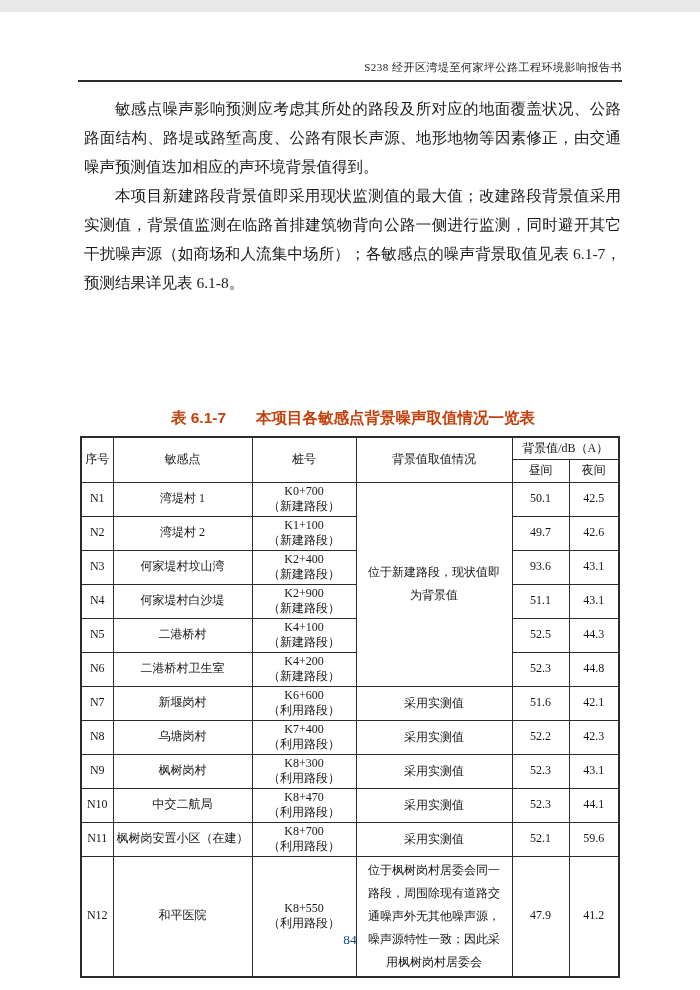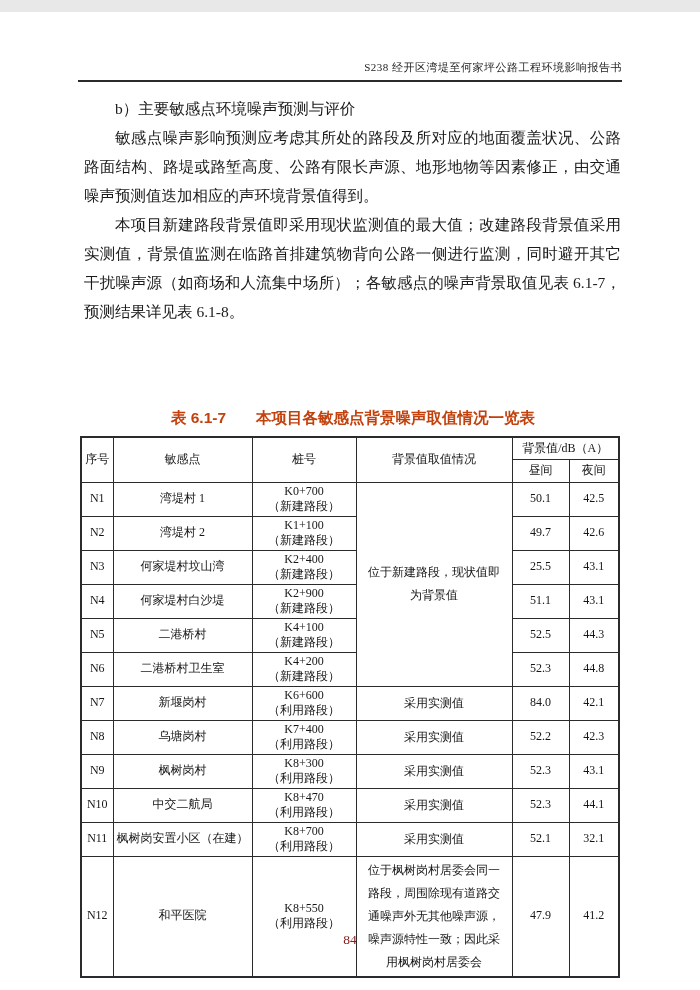--- a/index.html
+++ b/index.html
@@ -80,34 +80,33 @@
   .col-situation { width: 156px; }
   .col-day { width: 57px; }
   .col-night { width: 50px; }
   .page-footer {
     position: absolute;
     top: 920px;
     left: 0;
     width: 700px;
     text-align: center;
     font-size: 13.5px;
-    color: #7f1d1d;
+    color: #0c4a6e;
   }
 </style>
 </head>
 <body>
 
 <div class="page">
 
   <div class="page-header">
     <span>S238 经开区湾堤至何家坪公路工程环境影响报告书</span>
   </div>
 
   <div class="body-text">
-      <p class="indent">b）主要敏感点环境噪声预测与评价</p>
       <p class="indent">敏感点噪声影响预测应考虑其所处的路段及所对应的地面覆盖状况、公路路面结构、路堤或路堑高度、公路有限长声源、地形地物等因素修正，由交通噪声预测值迭加相应的声环境背景值得到。</p>
       <p class="indent">本项目新建路段背景值即采用现状监测值的最大值；改建路段背景值采用实测值，背景值监测在临路首排建筑物背向公路一侧进行监测，同时避开其它干扰噪声源（如商场和人流集中场所）；各敏感点的噪声背景取值见表 6.1-7，预测结果详见表 6.1-8。</p>
     </div>
 
   <div class="table-title">
     <span>表 6.1-7</span><span class="tt-text">本项目各敏感点背景噪声取值情况一览表</span>
   </div>
 
   <table class="noise-table">
     <colgroup>
@@ -153,21 +152,21 @@
           <td>49.7</td>
           <td>42.6</td>
         </tr>
         <tr>
           <td>N3</td>
           <td>何家堤村坟山湾</td>
           <td>
             <div>K2+400</div>
             <div>（新建路段）</div>
           </td>
-          <td>25.5</td>
+          <td>93.6</td>
           <td>43.1</td>
         </tr>
         <tr>
           <td>N4</td>
           <td>何家堤村白沙堤</td>
           <td>
             <div>K2+900</div>
             <div>（新建路段）</div>
           </td>
           <td>51.1</td>
@@ -194,21 +193,21 @@
           <td>44.8</td>
         </tr>
         <tr>
           <td>N7</td>
           <td>新堰岗村</td>
           <td>
             <div>K6+600</div>
             <div>（利用路段）</div>
           </td>
           <td class="situation" rowspan="1">采用实测值</td>
-          <td>84.0</td>
+          <td>51.6</td>
           <td>42.1</td>
         </tr>
         <tr>
           <td>N8</td>
           <td>乌塘岗村</td>
           <td>
             <div>K7+400</div>
             <div>（利用路段）</div>
           </td>
           <td class="situation" rowspan="1">采用实测值</td>
@@ -239,21 +238,21 @@
         </tr>
         <tr>
           <td>N11</td>
           <td>枫树岗安置小区（在建）</td>
           <td>
             <div>K8+700</div>
             <div>（利用路段）</div>
           </td>
           <td class="situation" rowspan="1">采用实测值</td>
           <td>52.1</td>
-          <td>32.1</td>
+          <td>59.6</td>
         </tr>
         <tr class="tall">
           <td>N12</td>
           <td>和平医院</td>
           <td>
             <div>K8+550</div>
             <div>（利用路段）</div>
           </td>
           <td class="situation" rowspan="1">位于枫树岗村居委会同一路段，周围除现有道路交通噪声外无其他噪声源，噪声源特性一致；因此采用枫树岗村居委会</td>
           <td>47.9</td>

